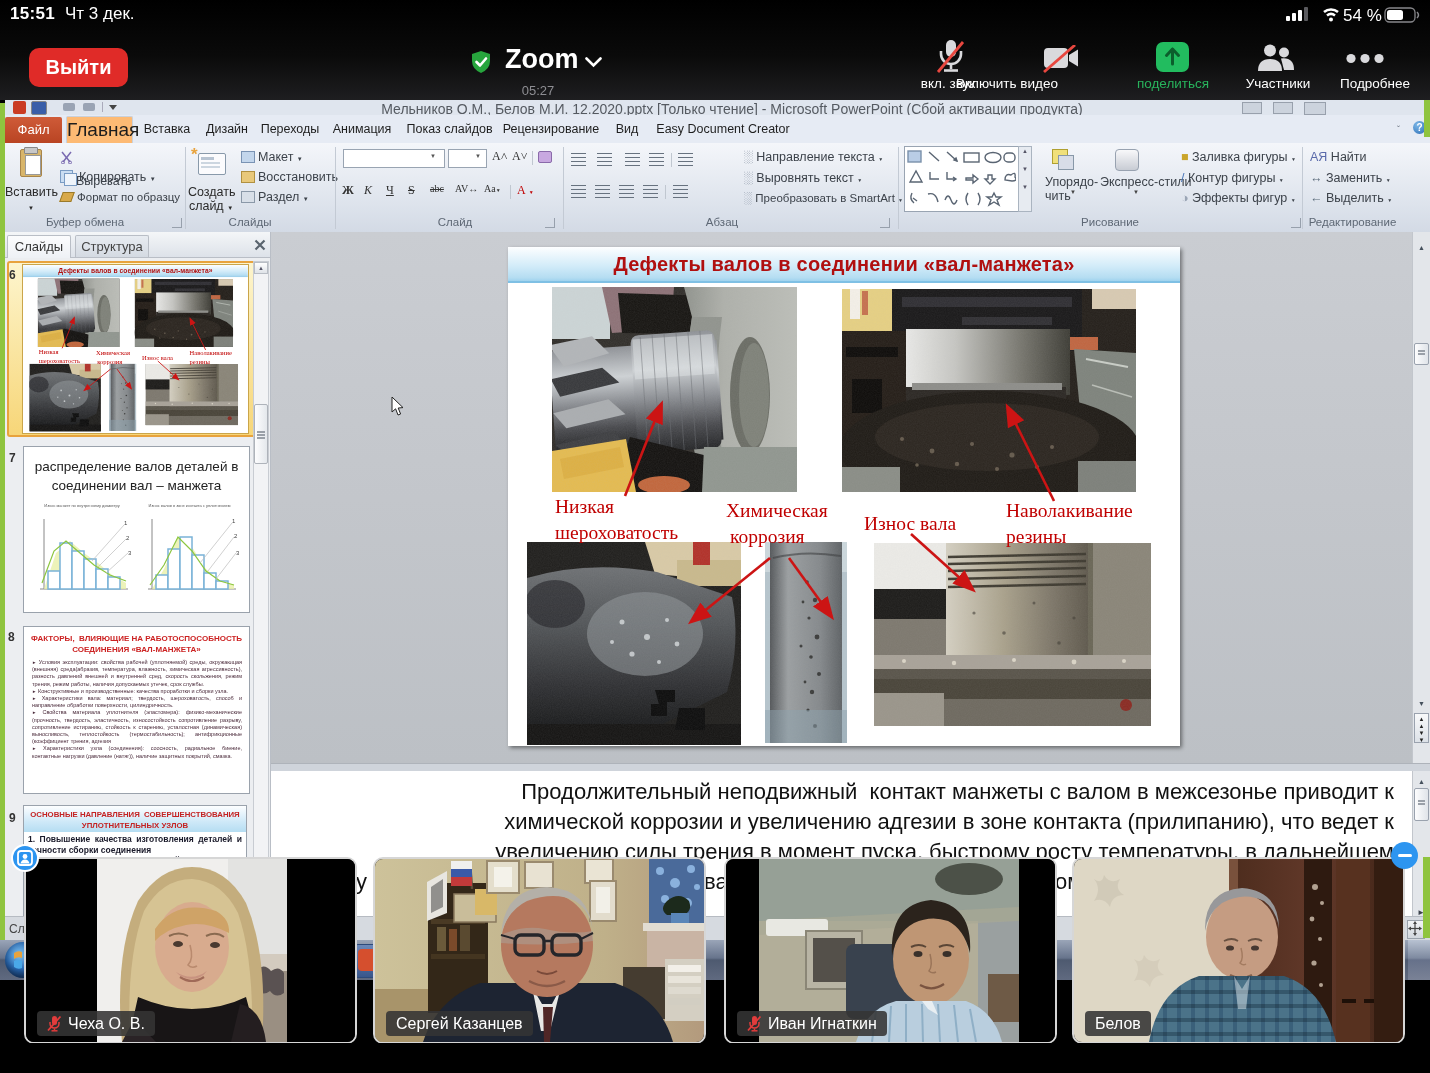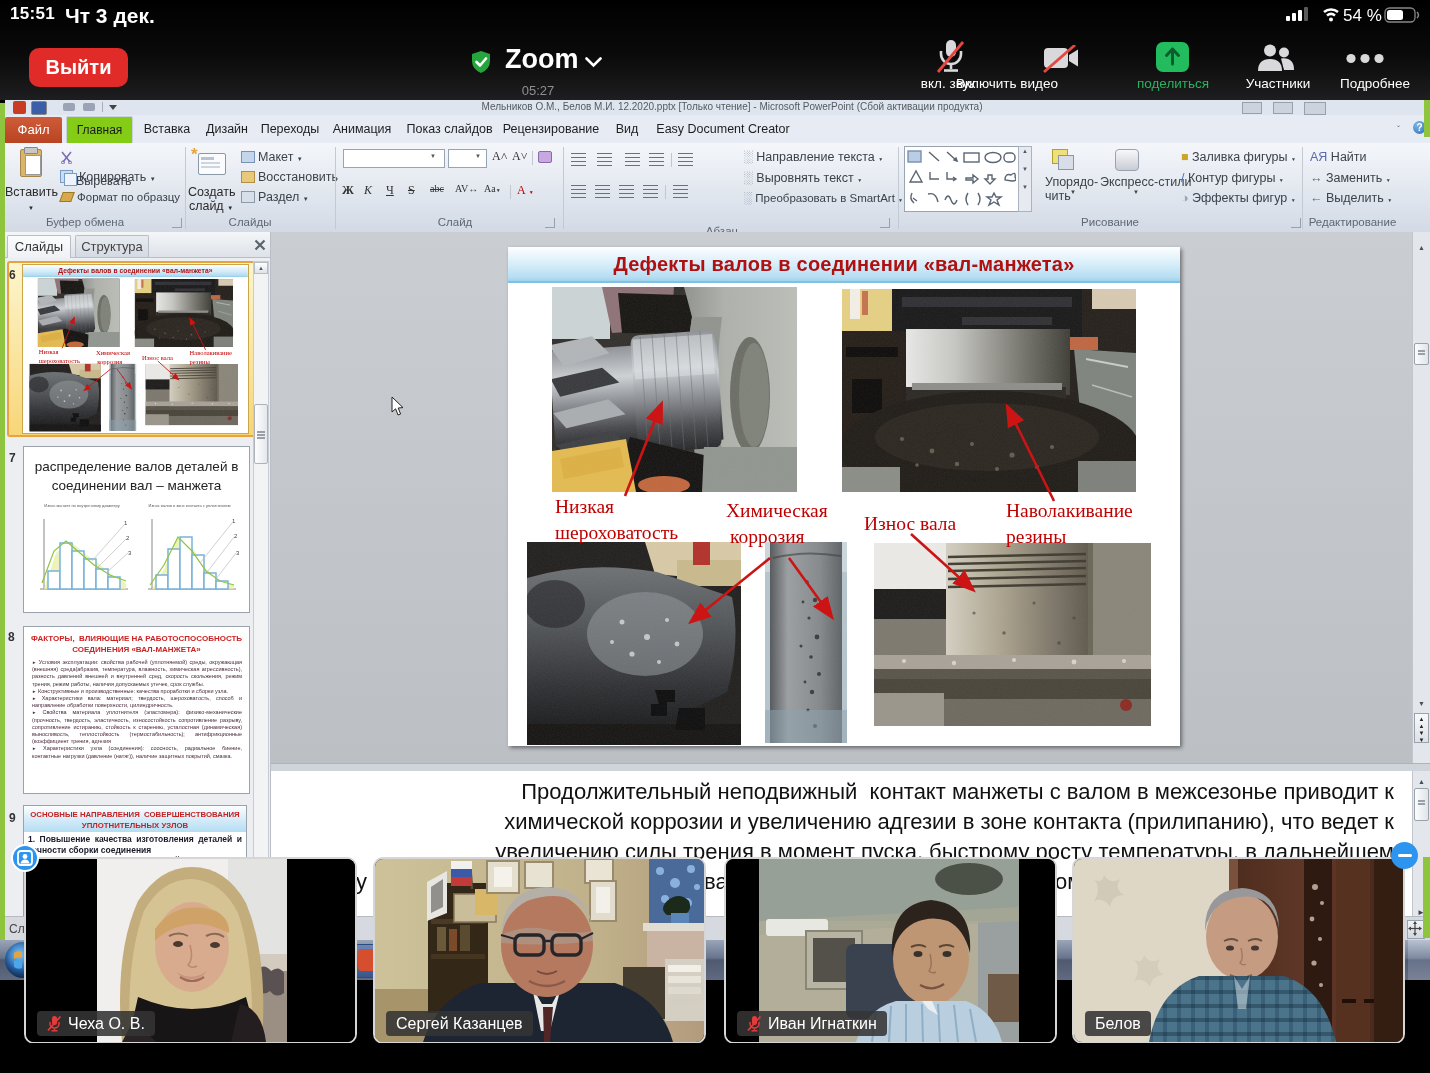--- a/index.html
+++ b/index.html
@@ -3,32 +3,32 @@
 <meta charset="utf-8">
 <style>
 html,body{margin:0;padding:0;background:#000;}
 #screen{position:relative;width:1430px;height:1073px;overflow:hidden;background:#000;
   font-family:"Liberation Sans",sans-serif;}
 .abs{position:absolute;}
 
 #topbar{position:absolute;left:0;top:0;width:1430px;height:100px;
   background:linear-gradient(#000 0%,#0a0a0a 55%,#1e1e20 100%);color:#fff;}
 #tb-time{position:absolute;left:10px;top:4px;font-size:17px;font-weight:600;letter-spacing:.3px;}
-#tb-date{position:absolute;left:65px;top:4px;font-size:21px;font-weight:700;}
+#tb-date{position:absolute;left:65px;top:4px;font-size:17px;font-weight:400;}
 #btn-exit{position:absolute;left:29px;top:48px;width:99px;height:39px;border-radius:10px;
   background:#e02b28;color:#fff;font-size:20px;font-weight:700;text-align:center;line-height:39px;}
 #zoom-word{position:absolute;left:505px;top:44px;font-size:27px;font-weight:600;color:#fff;}
 #zoom-timer{position:absolute;left:503px;top:83px;width:70px;text-align:center;font-size:13px;color:#8e8e93;}
 .tb-item{position:absolute;top:76px;font-size:13.5px;color:#fff;text-align:center;}
 
 #deskL{position:absolute;left:0;top:103px;width:5px;height:837px;background:#8fc43f;}
 #deskR1{position:absolute;left:1424px;top:100px;width:6px;height:37px;background:#8fc43f;}
 #deskR2{position:absolute;left:1423px;top:857px;width:7px;height:81px;background:#8fc43f;}
 #titlebar{position:absolute;left:5px;top:100px;width:1425px;height:15px;background:#dfe5ee;
-  font-size:10px;color:#565a5f;}
+  font-size:14px;color:#565a5f;}
 #tabsrow{position:absolute;left:5px;top:115px;width:1425px;height:28px;background:#e6ebf4;border-bottom:1px solid #c9d1dc;}
 #ribbon{position:absolute;left:5px;top:143px;width:1425px;height:89px;
   background:linear-gradient(#f4f6fa,#dde3ec 70%,#d3dae5);}
 #panel{position:absolute;left:5px;top:232px;width:265px;height:684px;background:#eceef1;border-right:1px solid #b9bec6;}
 #mainarea{position:absolute;left:271px;top:232px;width:1141px;height:531px;
   background:linear-gradient(#cacdd2,#c3c6cb 50%,#bcc0c5);}
 #vscroll{position:absolute;left:1412px;top:232px;width:18px;height:531px;background:#e3e6ea;border-left:1px solid #c2c6cc;}
 #splitter{position:absolute;left:271px;top:763px;width:1159px;height:8px;background:#cfd4db;border-top:1px solid #aeb3ba;}
 #notes{position:absolute;left:271px;top:771px;width:1141px;height:145px;background:#fff;overflow:hidden;
   font-size:22px;color:#111;}
@@ -69,21 +69,21 @@
     <div class="abs" style="left:78px;top:3px;width:12px;height:8px;background:#9aa4b4;border-radius:2px;"></div>
     <div class="abs" style="left:97px;top:2px;width:1px;height:10px;background:#aab;"></div>
     <div class="abs" style="left:104px;top:5px;width:0;height:0;border-left:4px solid transparent;border-right:4px solid transparent;border-top:5px solid #444;"></div>
     <div class="abs" style="left:357px;top:1px;width:740px;text-align:center;color:#555a61;">Мельников О.М., Белов М.И. 12.2020.pptx [Только чтение] - Microsoft PowerPoint (Сбой активации продукта)</div>
     <div class="abs" style="left:1237px;top:2px;width:18px;height:10px;border:1px solid #98a0ac;background:#ccd3dd;"></div>
     <div class="abs" style="left:1268px;top:2px;width:18px;height:10px;border:1px solid #98a0ac;background:#ccd3dd;"></div>
     <div class="abs" style="left:1299px;top:2px;width:20px;height:11px;border:1px solid #98a0ac;background:#ccd3dd;"></div>
   </div>
   <div id="tabsrow">
     <div class="abs" style="left:0px;top:2px;width:57px;height:26px;background:linear-gradient(#cf5b38,#b94423);border-radius:2px 2px 0 0;color:#fff;font-size:13px;text-align:center;line-height:26px;">Файл</div>
-    <div class="abs" style="left:61px;top:1px;width:65px;height:27px;background:#84cc16;border:1px solid #c9d1dc;border-bottom:none;border-radius:2px 2px 0 0;color:#1d1d1d;font-size:12px;text-align:center;line-height:26px;">Главная</div>
+    <div class="abs" style="left:61px;top:1px;width:65px;height:27px;background:#fdba74;border:1px solid #c9d1dc;border-bottom:none;border-radius:2px 2px 0 0;color:#1d1d1d;font-size:19px;text-align:center;line-height:26px;">Главная</div>
     <div class="ptab" style="left:133px;width:58px;">Вставка</div>
     <div class="ptab" style="left:198px;width:48px;">Дизайн</div>
     <div class="ptab" style="left:253px;width:64px;">Переходы</div>
     <div class="ptab" style="left:325px;width:64px;">Анимация</div>
     <div class="ptab" style="left:398px;width:93px;">Показ слайдов</div>
     <div class="ptab" style="left:497px;width:98px;">Рецензирование</div>
     <div class="ptab" style="left:603px;width:38px;">Вид</div>
     <div class="ptab" style="left:648px;width:140px;">Easy Document Creator</div>
     <div class="abs" style="left:1392px;top:9px;font-size:9px;color:#67707c;">ˇ</div>
     <div class="abs" style="left:1408px;top:6px;width:13px;height:13px;border-radius:50%;background:radial-gradient(circle at 35% 30%,#7db8e8,#2a6cb4);color:#fff;font-size:10px;font-weight:700;text-align:center;line-height:13px;">?</div>
@@ -158,21 +158,21 @@
     <div class="lic" style="left:673px;top:10px;"></div>
     <div class="lic" style="left:566px;top:42px;"></div>
     <div class="lic" style="left:590px;top:42px;"></div>
     <div class="lic" style="left:614px;top:42px;"></div>
     <div class="lic" style="left:638px;top:42px;"></div>
     <div class="abs" style="left:660px;top:42px;width:1px;height:14px;background:#c0c7d0;"></div>
     <div class="lic" style="left:668px;top:42px;"></div>
     <div class="rtxt" style="left:739px;top:7px;"><span style="color:#8a95a5">░</span> Направление текста <span style="font-size:5px">▼</span></div>
     <div class="rtxt" style="left:739px;top:28px;"><span style="color:#8a95a5">░</span> Выровнять текст <span style="font-size:5px">▼</span></div>
     <div class="rtxt" style="left:739px;top:49px;font-size:11.5px;"><span style="color:#8a95a5">░</span> Преобразовать в SmartArt <span style="font-size:5px">▼</span></div>
-    <div class="glbl" style="left:695px;width:44px;margin-top:9px;">Абзац</div>
+    <div class="glbl" style="left:695px;width:44px;">Абзац</div>
     <div class="abs" style="left:875px;top:75px;width:9px;height:9px;border:1px solid #97a0ac;border-top:none;border-left:none;"></div>
     <div class="gdiv" style="left:893px;"></div>
 
     <div class="abs" style="left:899px;top:3px;width:113px;height:64px;background:#fff;border:1px solid #99a4b2;"></div>
     <svg class="abs" style="left:901px;top:5px;" width="110" height="60" viewBox="0 0 110 60">
       <g stroke="#5a6573" fill="none" stroke-width="1.4">
         <rect x="2" y="3" width="13" height="11" fill="#b9cde6" stroke="#7a90aa"></rect>
         <line x1="23" y1="4" x2="33" y2="13"></line>
           <line x1="41" y1="4" x2="51" y2="13"></line>
           <path d="M51 13 l-3 -1 l2 -2 Z" fill="#5a6573"></path>

